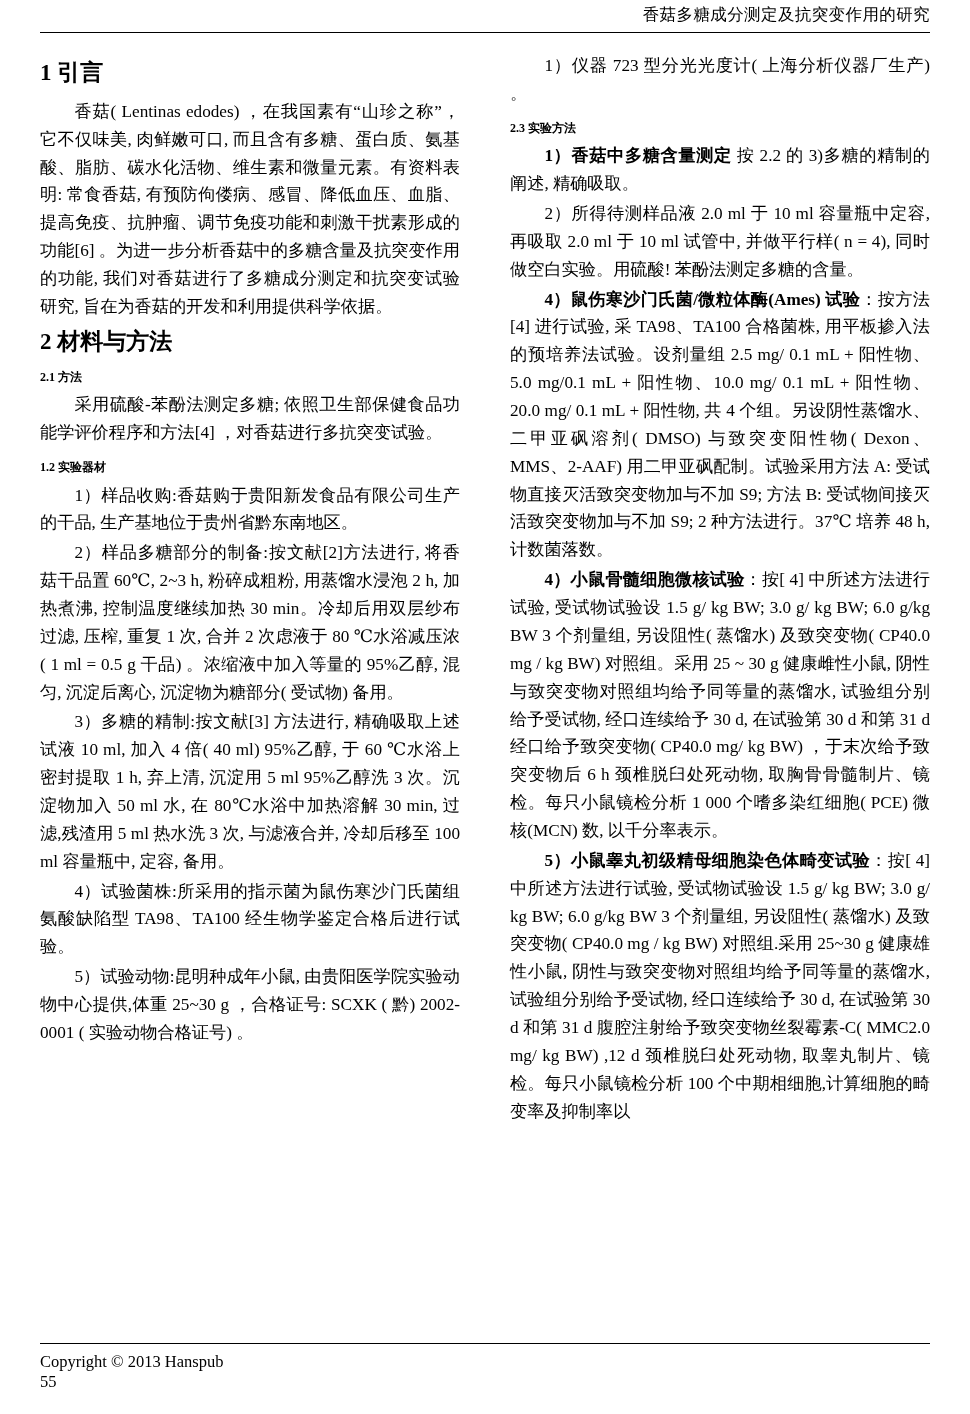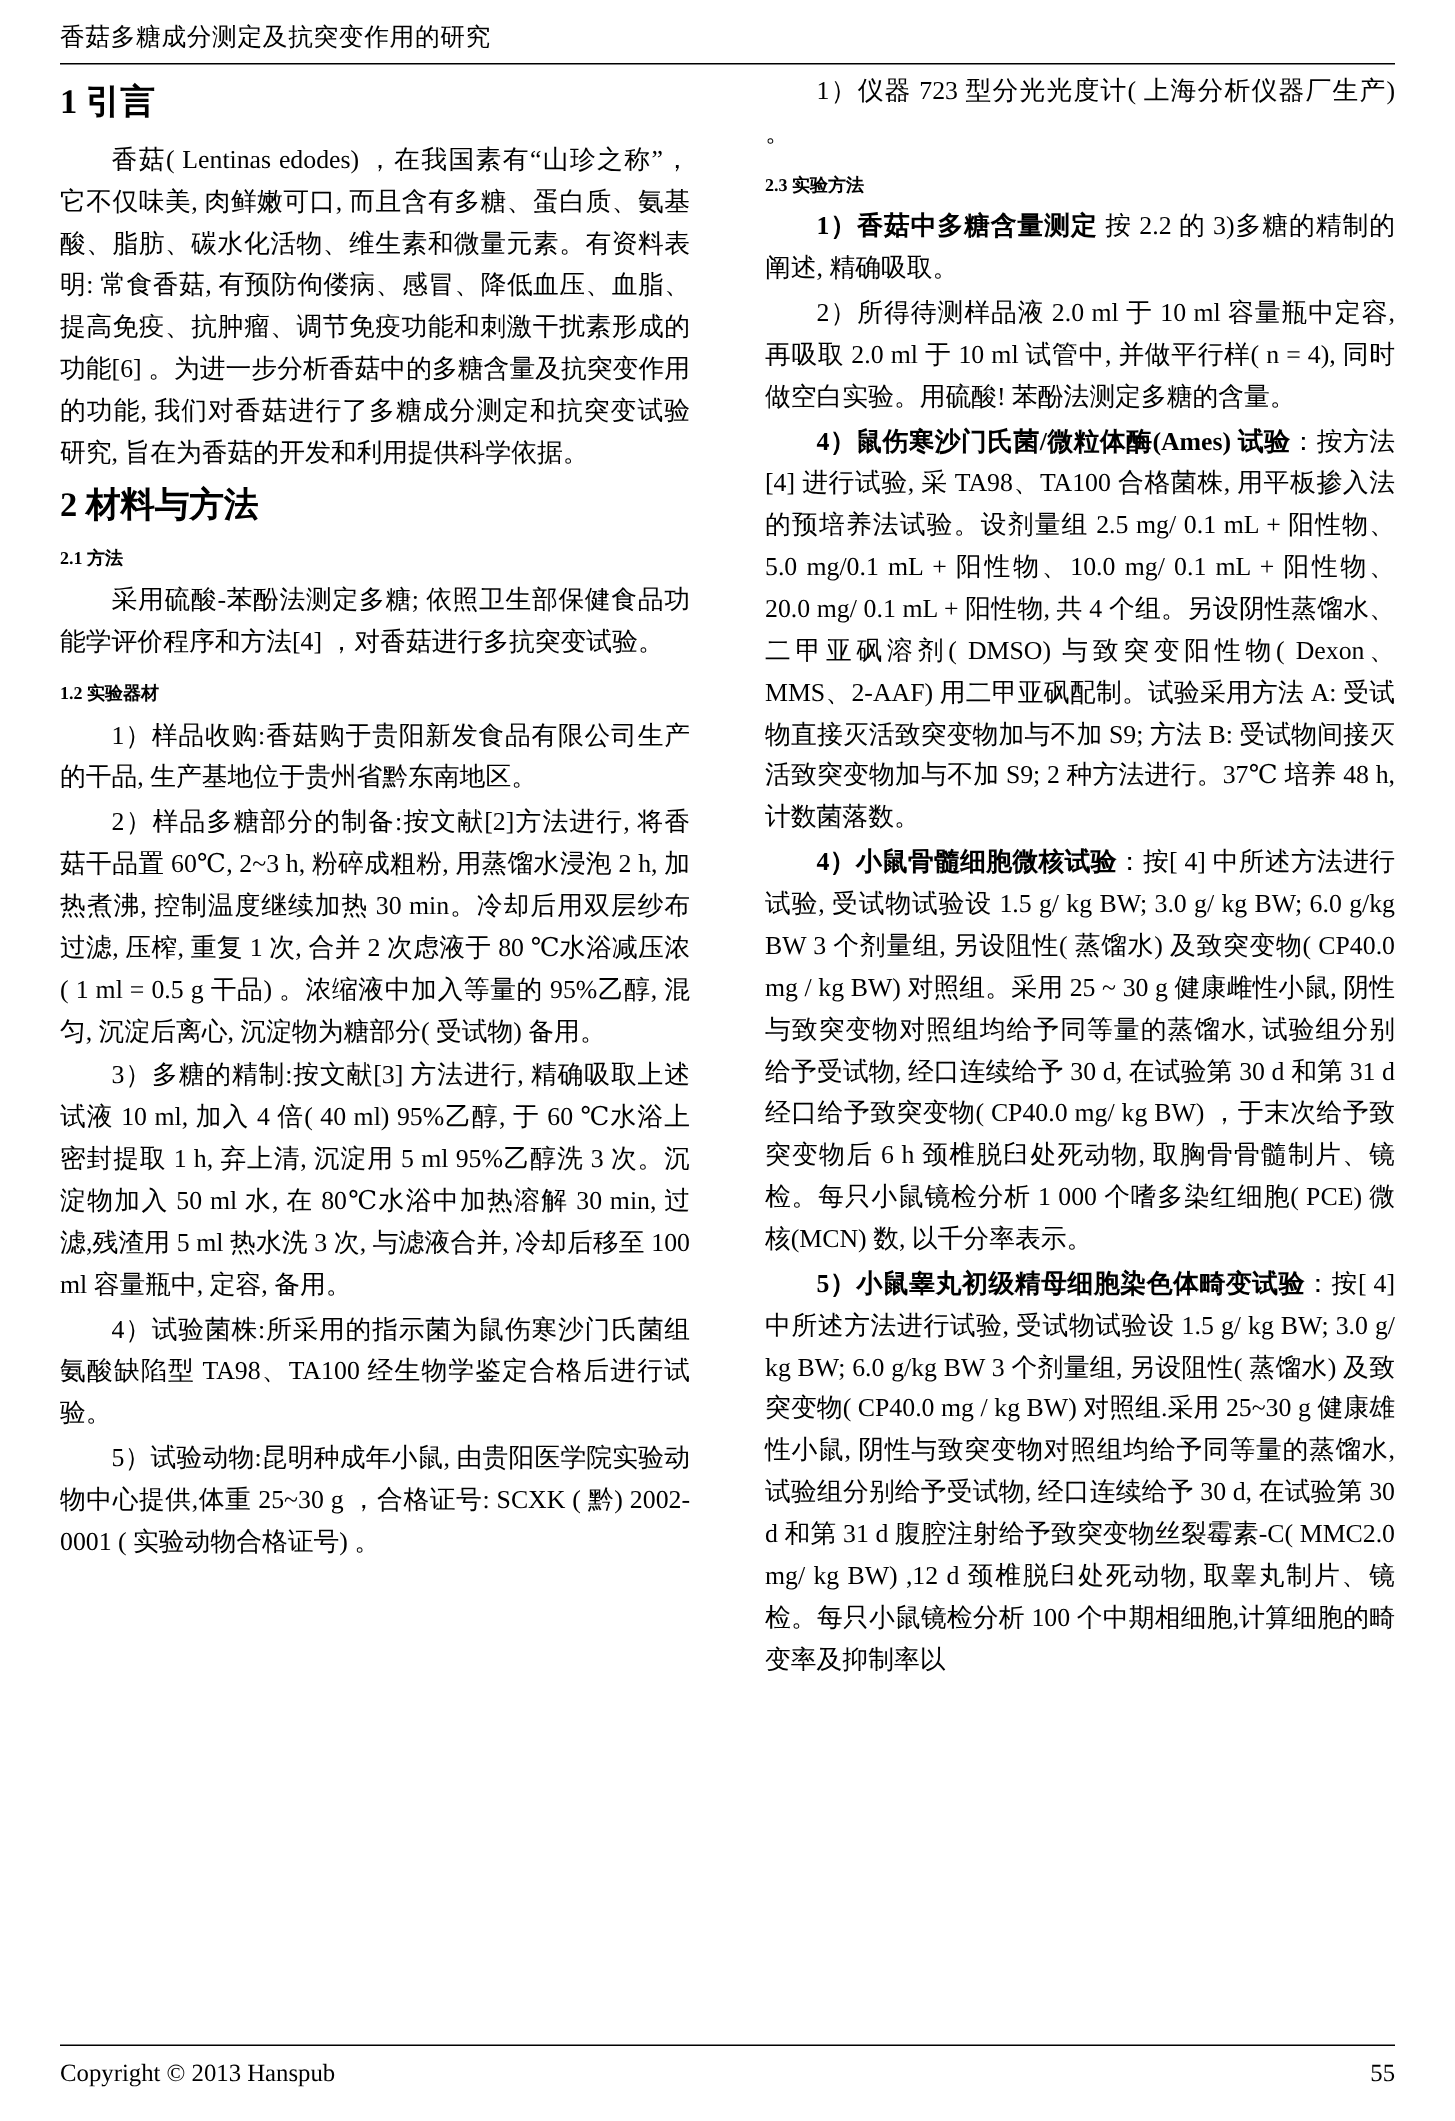--- a/index.html
+++ b/index.html
@@ -17,34 +17,34 @@
   }
   .page {
     position: relative;
     width: 970px;
     height: 1414px;
     box-sizing: border-box;
     padding: 0 40px;
   }
   
   .running-head {
-    text-align: left;
+    text-align: right;
     font-size: 16.5px;
-    padding-top: 14px;
+    padding-top: 4px;
     letter-spacing: 0.4px;
   }
   .head-rule {
     border-bottom: 1.1px solid #000;
     margin: 6px 0 0 0;
   }
   
   .columns {
     display: flex;
     gap: 50px;
-    margin-top: 4px;
+    margin-top: 19px;
   }
   .col {
     width: 428px;
     font-size: 17.2px;
     line-height: 1.62;
     text-align: justify;
     text-justify: inter-ideograph;
   }
   h1.sec {
     font-size: 23px;
@@ -71,23 +71,23 @@
     left: 40px;
     right: 40px;
     bottom: 22px;
   }
   .foot-rule {
     border-bottom: 1.1px solid #000;
     margin-bottom: 8px;
   }
   .foot-row {
     display: flex;
-    justify-content: space-between;
     font-size: 16.5px;
     font-family: "Liberation Serif", serif;
+    flex-direction: column;
   }
 </style>
 </head>
 <body>
 
 <div class="page">
 
   <div class="running-head">香菇多糖成分测定及抗突变作用的研究</div>
   <div class="head-rule"></div>
 

